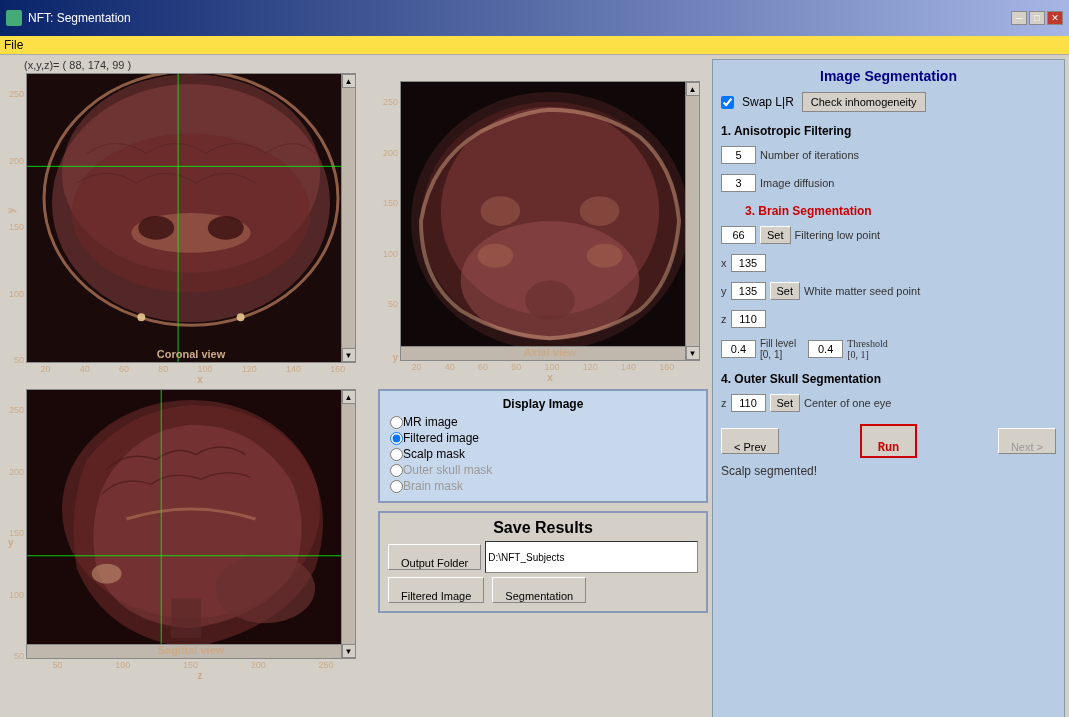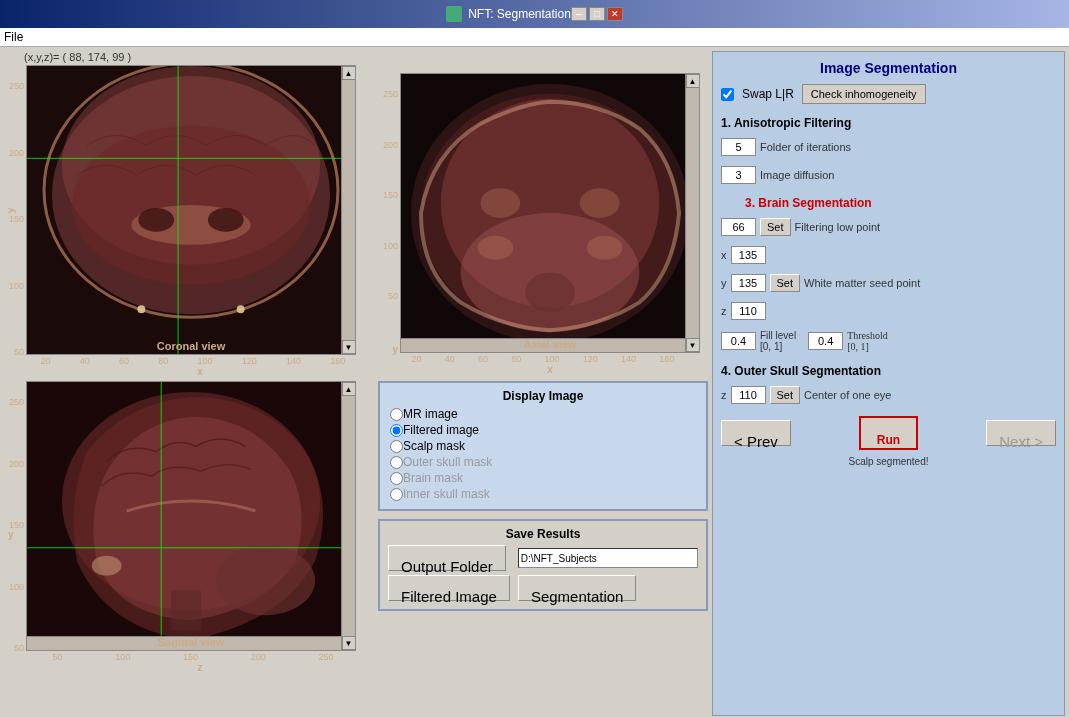--- a/index.html
+++ b/index.html
@@ -10,22 +10,22 @@
       width: 1069px;
       height: 717px;
       overflow: hidden;
     }
     .title-bar {
       background: linear-gradient(to right, #0a246a, #a6b5e4);
       color: white;
       padding: 3px 6px;
       display: flex;
       align-items: center;
-      justify-content: center;
-      height: 28px;
+      justify-content: space-between;
+      height: 36px;
     }
     .title-bar-left {
       display: flex;
       align-items: center;
       gap: 6px;
     }
     .title-bar-icon {
       width: 16px;
       height: 16px;
       background: #4a7;
@@ -41,21 +41,21 @@
       background: #d4d0c8;
       border: 1px solid #888;
       cursor: pointer;
       font-size: 9px;
       display: flex;
       align-items: center;
       justify-content: center;
     }
     .tb-btn.close { background: #c0392b; color: white; }
     .menu-bar {
-      background: #ffffff;
+      background: #fde047;
       border-bottom: 1px solid #aaa;
       padding: 2px 4px;
       font-size: 12px;
     }
     .main-content {
       display: flex;
       padding: 4px;
       gap: 4px;
       height: calc(717px - 44px);
     }
@@ -190,53 +190,53 @@
       font-size: 11px;
     }
     .btn-primary {
       height: 24px;
       padding: 12px 12px;
       background: #d4d0c8;
       border: 1px solid #888;
       border-top-color: #fff;
       border-left-color: #fff;
       cursor: pointer;
-      font-size: 15px;
+      font-size: 11px;
     }
     .btn-run {
       height: 24px;
       padding: 15px 16px;
       background: #d4d0c8;
       border: 2px solid #cc0000;
       cursor: pointer;
       font-size: 12px;
       font-weight: bold;
       color: #cc0000;
+      font-family: Liberation Mono, monospace;
     }
     .btn-check {
       height: 20px;
       padding: 0 8px;
       background: #d4d0c8;
       border: 1px solid #888;
       cursor: pointer;
       font-size: 11px;
     }
     .label-text {
       font-size: 11px;
       color: #333;
     }
     .nav-row {
       display: flex;
       align-items: center;
       justify-content: space-between;
       margin-top: 4px;
     }
     .status-text {
-      text-align: center;
-      font-size: 10px;
+      font-size: 12px;
       color: #333;
     }
     
     .display-box {
       background: #c8d8ec;
       border: 2px solid #8899bb;
       padding: 6px 10px;
     }
     .display-title {
       text-align: center;
@@ -251,32 +251,32 @@
     }
     
     .save-box {
       background: #d4d0c8;
       border: 2px solid #8899bb;
       padding: 6px 8px;
     }
     .save-title {
       text-align: center;
       font-weight: bold;
-      font-size: 12px;
+      font-size: 16px;
       margin-bottom: 4px;
     }
     .save-row {
       display: flex;
       align-items: center;
-      gap: 12px;
+      gap: 4px;
       margin: 2px 0;
     }
     .path-field {
       flex: 1;
-      height: 20px;
+      height: 32px;
       background: white;
       border: 1px inset #888;
       font-size: 10px;
       padding: 0 2px;
     }
     
     .brain-svg {
       width: 100%;
       height: 100%;
     }
@@ -500,24 +500,20 @@
         <span>Scalp mask</span>
       </div>
       <div class="radio-row">
         <input type="radio" name="display" style="">
         <span style="color:#999;">Outer skull mask</span>
       </div>
       <div class="radio-row">
         <input type="radio" name="display" style="">
         <span style="color:#999;">Brain mask</span>
       </div>
-      <div class="radio-row">
-        <input type="radio" name="display" style="">
-        <span style="color:#999;">Inner skull mask</span>
-      </div>
     </div>
 
     <div class="save-box" style="margin-top:4px;">
       <div class="save-title">Save Results</div>
       <div class="save-row">
         <button class="btn-primary">Output Folder</button>
         <input class="path-field" type="text" value="D:\NFT_Subjects" style="">
       </div>
       <div class="save-row" style="gap:8px; margin-top:4px;">
         <button class="btn-primary">Filtered Image</button>
@@ -531,21 +527,21 @@
 
     <div class="checkbox-row">
       <input type="checkbox" checked="" style="">
       <span>Swap L|R</span>
       <button class="btn-check">Check inhomogeneity</button>
     </div>
 
     <div class="section-heading">1. Anisotropic Filtering</div>
     <div class="input-row">
       <input class="input-small" type="text" value="5" style="">
-      <span class="label-text">Folder of iterations</span>
+      <span class="label-text">Number of iterations</span>
     </div>
     <div class="input-row">
       <input class="input-small" type="text" value="3" style="">
       <span class="label-text">Image diffusion</span>
     </div>
 
 
     <div class="red-heading">3. Brain Segmentation</div>
     <div class="input-row">
       <input class="input-small" type="text" value="66" style="">

